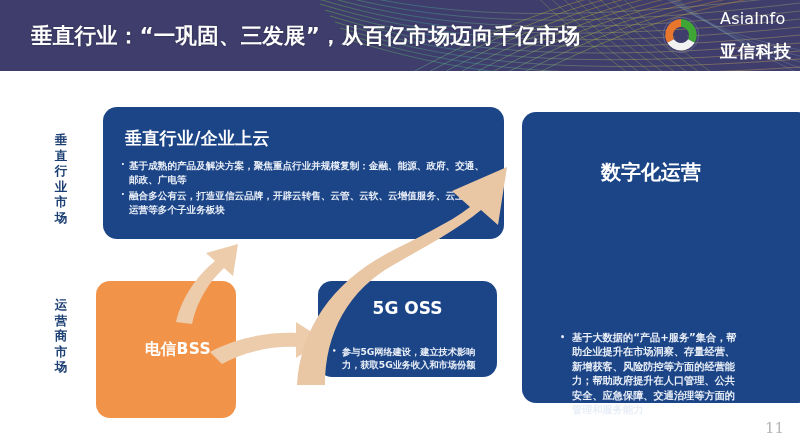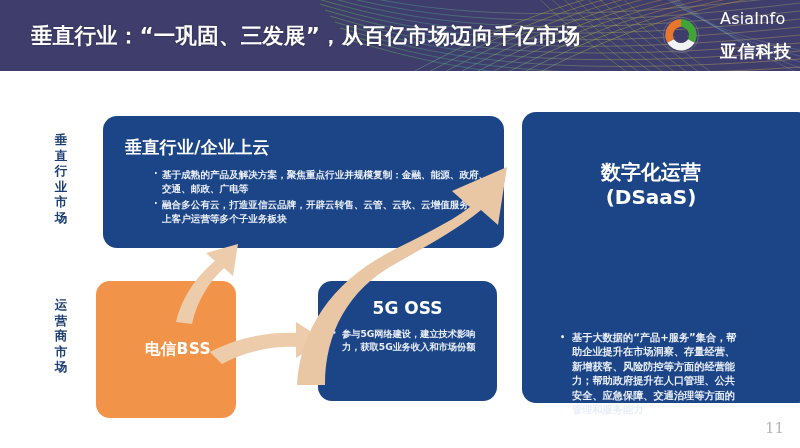--- a/index.html
+++ b/index.html
@@ -134,39 +134,39 @@
   .bullets li:before {
     content: "·";
     position: absolute;
     left: 0;
     top: -1px;
     font-weight: bold;
   }
 
   
   #box-vertical-industry {
-    left: 103px; top: 116px;
+    left: 103px; top: 107px;
     width: 401px; height: 132px;
   }
   #box-vertical-industry .box-title {
     position: absolute;
     left: 22px; top: 20px;
     font-size: 17px;
     text-align: left;
     letter-spacing: 0.3px;
   }
   #box-vertical-industry .bullets {
     position: absolute;
     left: 18px; top: 52px;
     width: 372px;
     font-size: 9.6px;
     line-height: 14px;
     font-weight: bold;
   }
-  #box-vertical-industry .bullets li { padding-left: 8px; margin-left: 33px; }
+  #box-vertical-industry .bullets li { padding-left: 8px; }
 
   
   #box-dsaas {
     left: 522px; top: 112px;
     width: 289px; height: 291px;
   }
   #box-dsaas .box-title {
     position: absolute;
     left: 0; top: 48px;
     width: 258px;
@@ -180,31 +180,31 @@
     font-size: 10.2px;
     line-height: 14.4px;
     font-weight: bold;
   }
   #box-dsaas .bullets li { padding-left: 12px; }
   #box-dsaas .bullets li:before { content: "•"; font-size: 8px; top: 0; }
 
   
   #box-5g-oss {
     left: 318px; top: 281px;
-    width: 179px; height: 120px; text-decoration: underline;
+    width: 179px; height: 96px; text-decoration: underline;
   }
   #box-5g-oss .box-title {
     position: absolute;
     left: 0; top: 17px;
     width: 179px;
     font-size: 17px;
   }
   #box-5g-oss .bullets {
     position: absolute;
-    left: 14px; top: 46px;
+    left: 14px; top: 64px;
     width: 158px;
     font-size: 9.2px;
     line-height: 13px;
     font-weight: bold;
   }
   #box-5g-oss .bullets li { padding-left: 10px; }
   #box-5g-oss .bullets li:before { content: "•"; font-size: 7px; top: 0; }
 
   
   #box-telecom-bss {
@@ -365,21 +365,20 @@
     <div class="box-title">垂直行业/企业上云</div>
     <ul class="bullets">
       <li>基于成熟的产品及解决方案，聚焦重点行业并规模复制：金融、能源、政府、交通、邮政、广电等</li>
       <li>融合多公有云，打造亚信云品牌，开辟云转售、云管、云软、云增值服务、云上客户运营等多个子业务板块</li>
     </ul>
   </div>
 
   <div class="box box-blue" id="box-dsaas">
     <div class="box-title">
       <div>数字化运营</div>
-      <div>(DSaaS)</div>
     </div>
     <ul class="bullets">
       <li>基于大数据的“产品+服务”集合，帮助企业提升在市场洞察、存量经营、新增获客、风险防控等方面的经营能力；帮助政府提升在人口管理、公共安全、应急保障、交通治理等方面的管理和服务能力</li>
     </ul>
   </div>
 
   <div class="box box-blue" id="box-5g-oss">
     <div class="box-title">5G OSS</div>
     <ul class="bullets">
       <li>参与5G网络建设，建立技术影响力，获取5G业务收入和市场份额</li>

